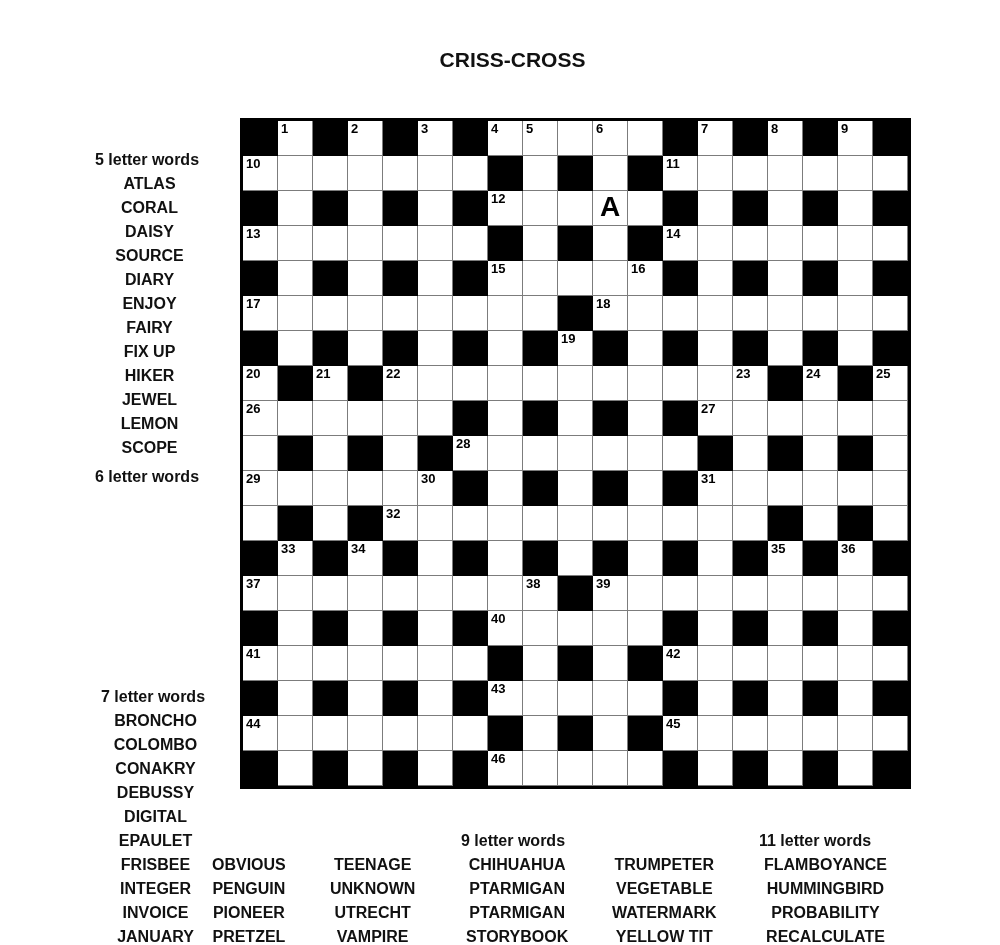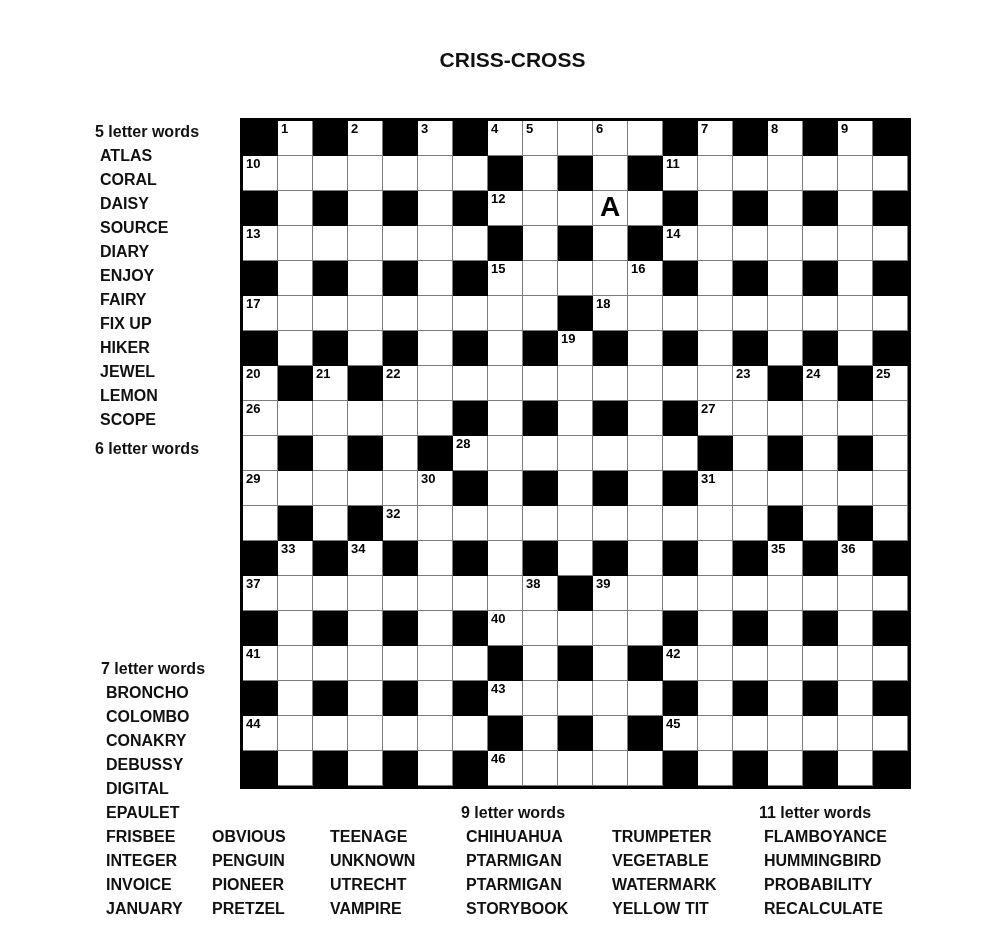--- a/index.html
+++ b/index.html
@@ -13,22 +13,22 @@
         border:3px solid #000;display:grid;
         grid-template-columns:repeat(19,35px);grid-template-rows:repeat(19,35px);
         background:#fff;}
   .cell{position:relative;background:#fff;box-sizing:border-box;
         border-right:1px solid #7c7c7c;border-bottom:1px solid #7c7c7c;}
   .cell.black{background:#000;border-color:#000;}
   .num{position:absolute;top:0;left:3px;font-size:13px;line-height:16px;font-weight:bold;color:#000;}
   .letter{position:absolute;inset:0;display:flex;align-items:center;justify-content:center;
           font-size:28px;font-weight:bold;color:#000;padding-bottom:2px;}
   .wordcol{position:absolute;font-size:16px;font-weight:bold;color:#111;}
-  .hdr{height:24px;line-height:24px;white-space:nowrap;}
-  .w{height:24px;line-height:24px;margin-left:5px;white-space:nowrap;}
+  .hdr{height:24px;line-height:24px;white-space:nowrap;margin-top:28px;}
+  .w{height:24px;line-height:24px;margin-left:5px;white-space:nowrap;text-align:center;}
   .sec1{left:95px;top:120px;}
   .sec2{left:95px;top:437px;}
   .sec3{left:101px;top:657px;}
   .bcol1{left:207px;top:801px;}
   .bcol2{left:325px;top:801px;}
   .bcol3{left:461px;top:801px;}
   .bcol4{left:607px;top:801px;}
   .bcol5{left:759px;top:801px;}
 </style>
 </head>

